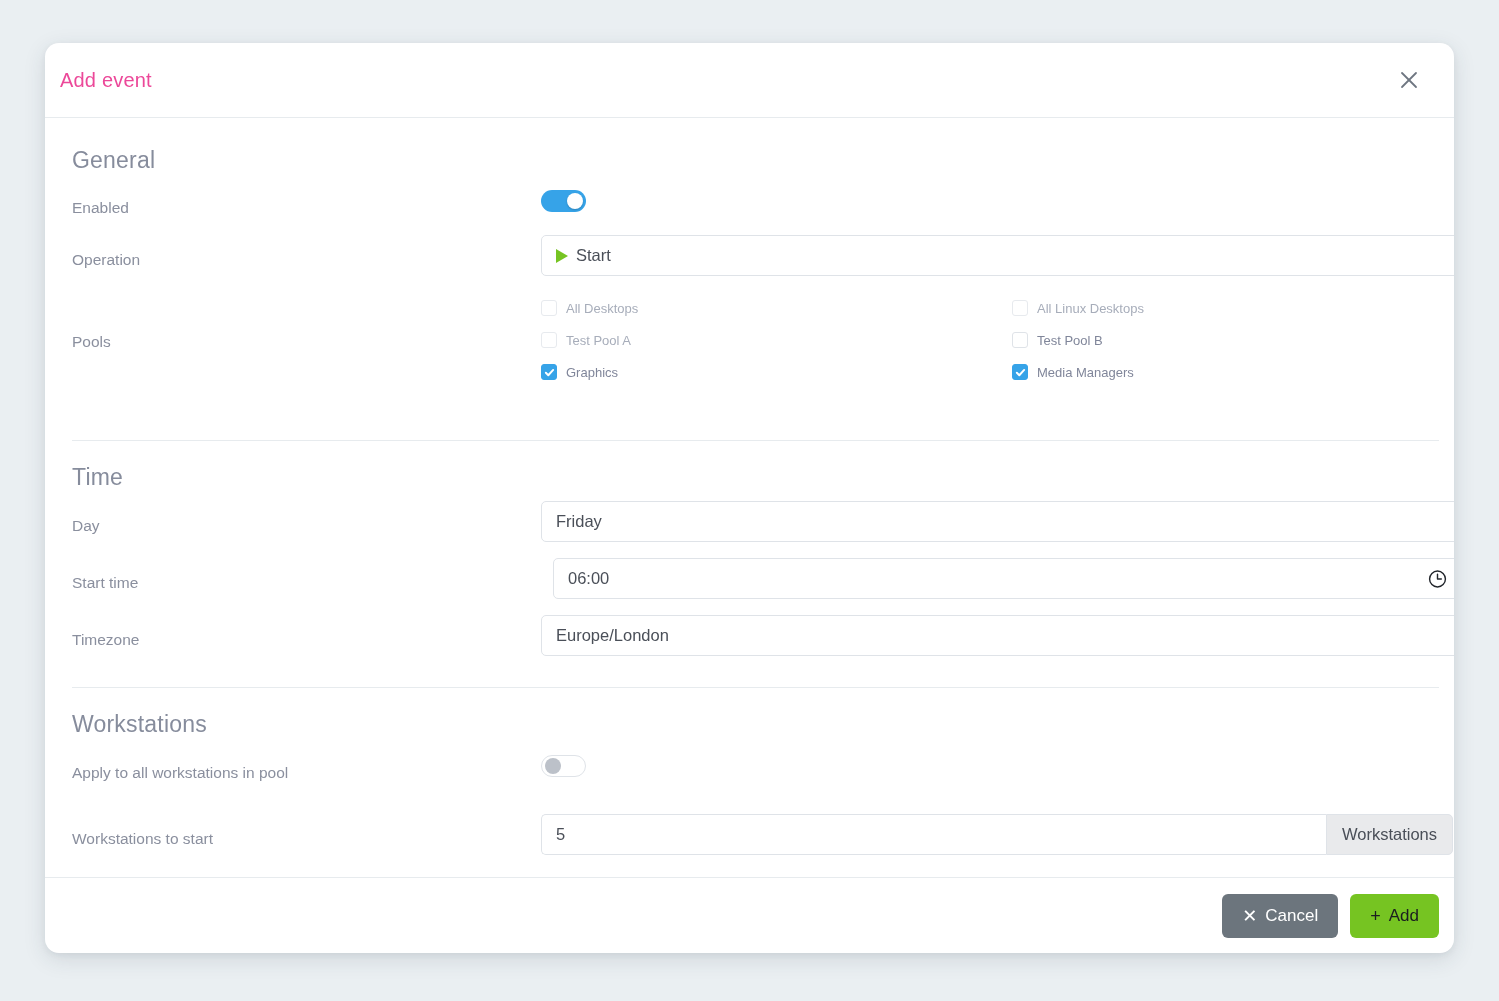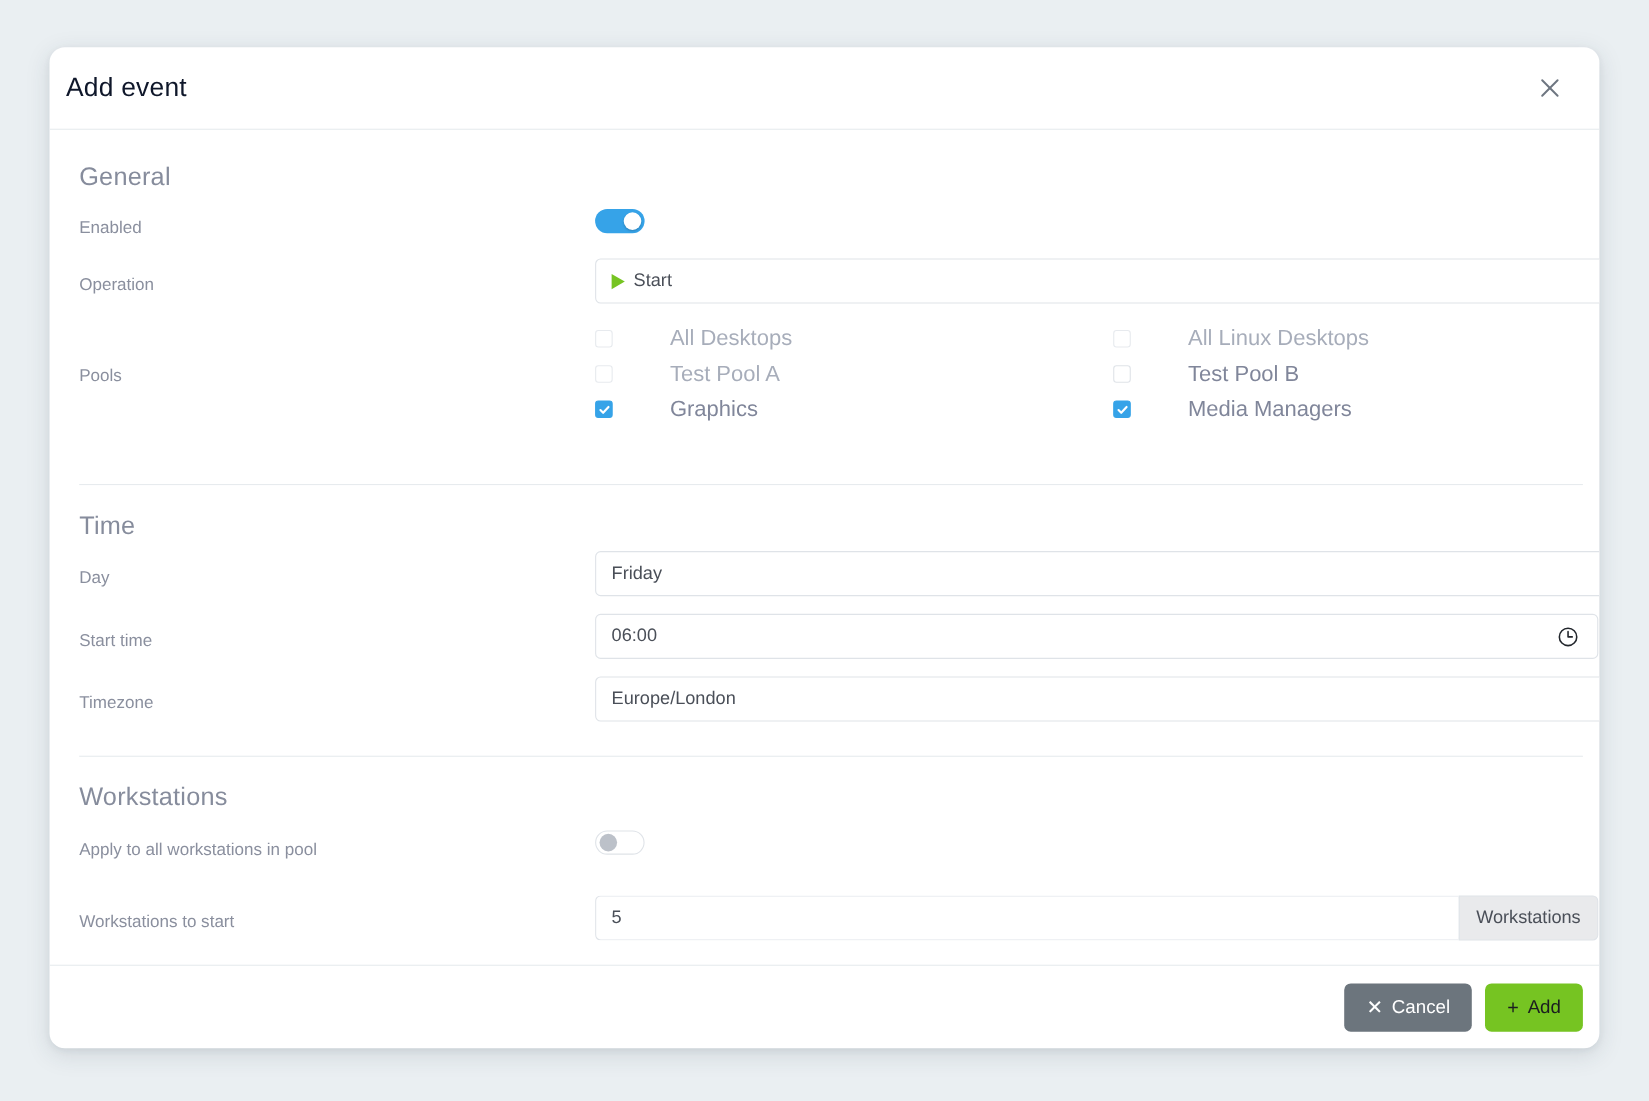--- a/index.html
+++ b/index.html
@@ -28,23 +28,23 @@
   
   .modal-header {
     height: 75px;
     flex: 0 0 75px;
     border-bottom: 1px solid #e7ebee;
     display: flex;
     align-items: center;
     padding: 0 28px 0 15px;
   }
   .modal-title {
-    font-size: 24px;
+    font-size: 20px;
     font-weight: 400;
-    color: #0f172a;
+    color: #ec4899;
     letter-spacing: .2px;
     flex: 1;
   }
   .close-btn {
     width: 34px; height: 34px;
     display: flex; align-items: center; justify-content: center;
     cursor: pointer;
     color: #6e7681;
     background: none; border: none;
     padding: 0;
@@ -215,23 +215,22 @@
     margin-right: 9px;
     display: flex; align-items: center; justify-content: center;
   }
   .cb.dim { border-color: #e7eaee; }
   .cb.checked {
     background: #36a3e8;
     border-color: #36a3e8;
   }
   .cb.checked svg { display: block; }
   .cb-label {
-    font-size: 20px;
+    font-size: 13px;
     color: #80869a;
-    margin-left: 43px;
   }
   .cb-label.dim { color: #a7adba; }
 
   
   .modal-footer {
     flex: 0 0 76px;
     border-top: 1px solid #e7ebee;
     display: flex;
     align-items: center;
     justify-content: flex-end;
@@ -361,21 +360,21 @@
             <span class="chev-sep"></span>
             <span class="chev">
               <svg width="16" height="16" viewBox="0 0 16 16" fill="none" stroke="currentColor" stroke-width="1.9" stroke-linecap="round" stroke-linejoin="round">
                   <polyline points="3.5,6 8,10.5 12.5,6"></polyline>
                 </svg>
             </span>
           </div>
         </div>
       </div>
 
-      <div class="row" style="margin-top:16px;">
+      <div class="row" style="margin-top:16px;gap:12px;">
         <div class="row-label">Start time</div>
         <div class="row-field">
           <div class="field" style="width:912px;">
             <span>06:00</span>
             <span class="clock-ico">
               <svg width="21" height="21" viewBox="0 0 22 22" fill="none" stroke="currentColor" stroke-width="1.5">
                 <circle cx="11" cy="11" r="8.3"></circle>
                   <polyline points="11,6 11,11 15,11" stroke-linecap="round" stroke-linejoin="round"></polyline>
               </svg>
             </span>

